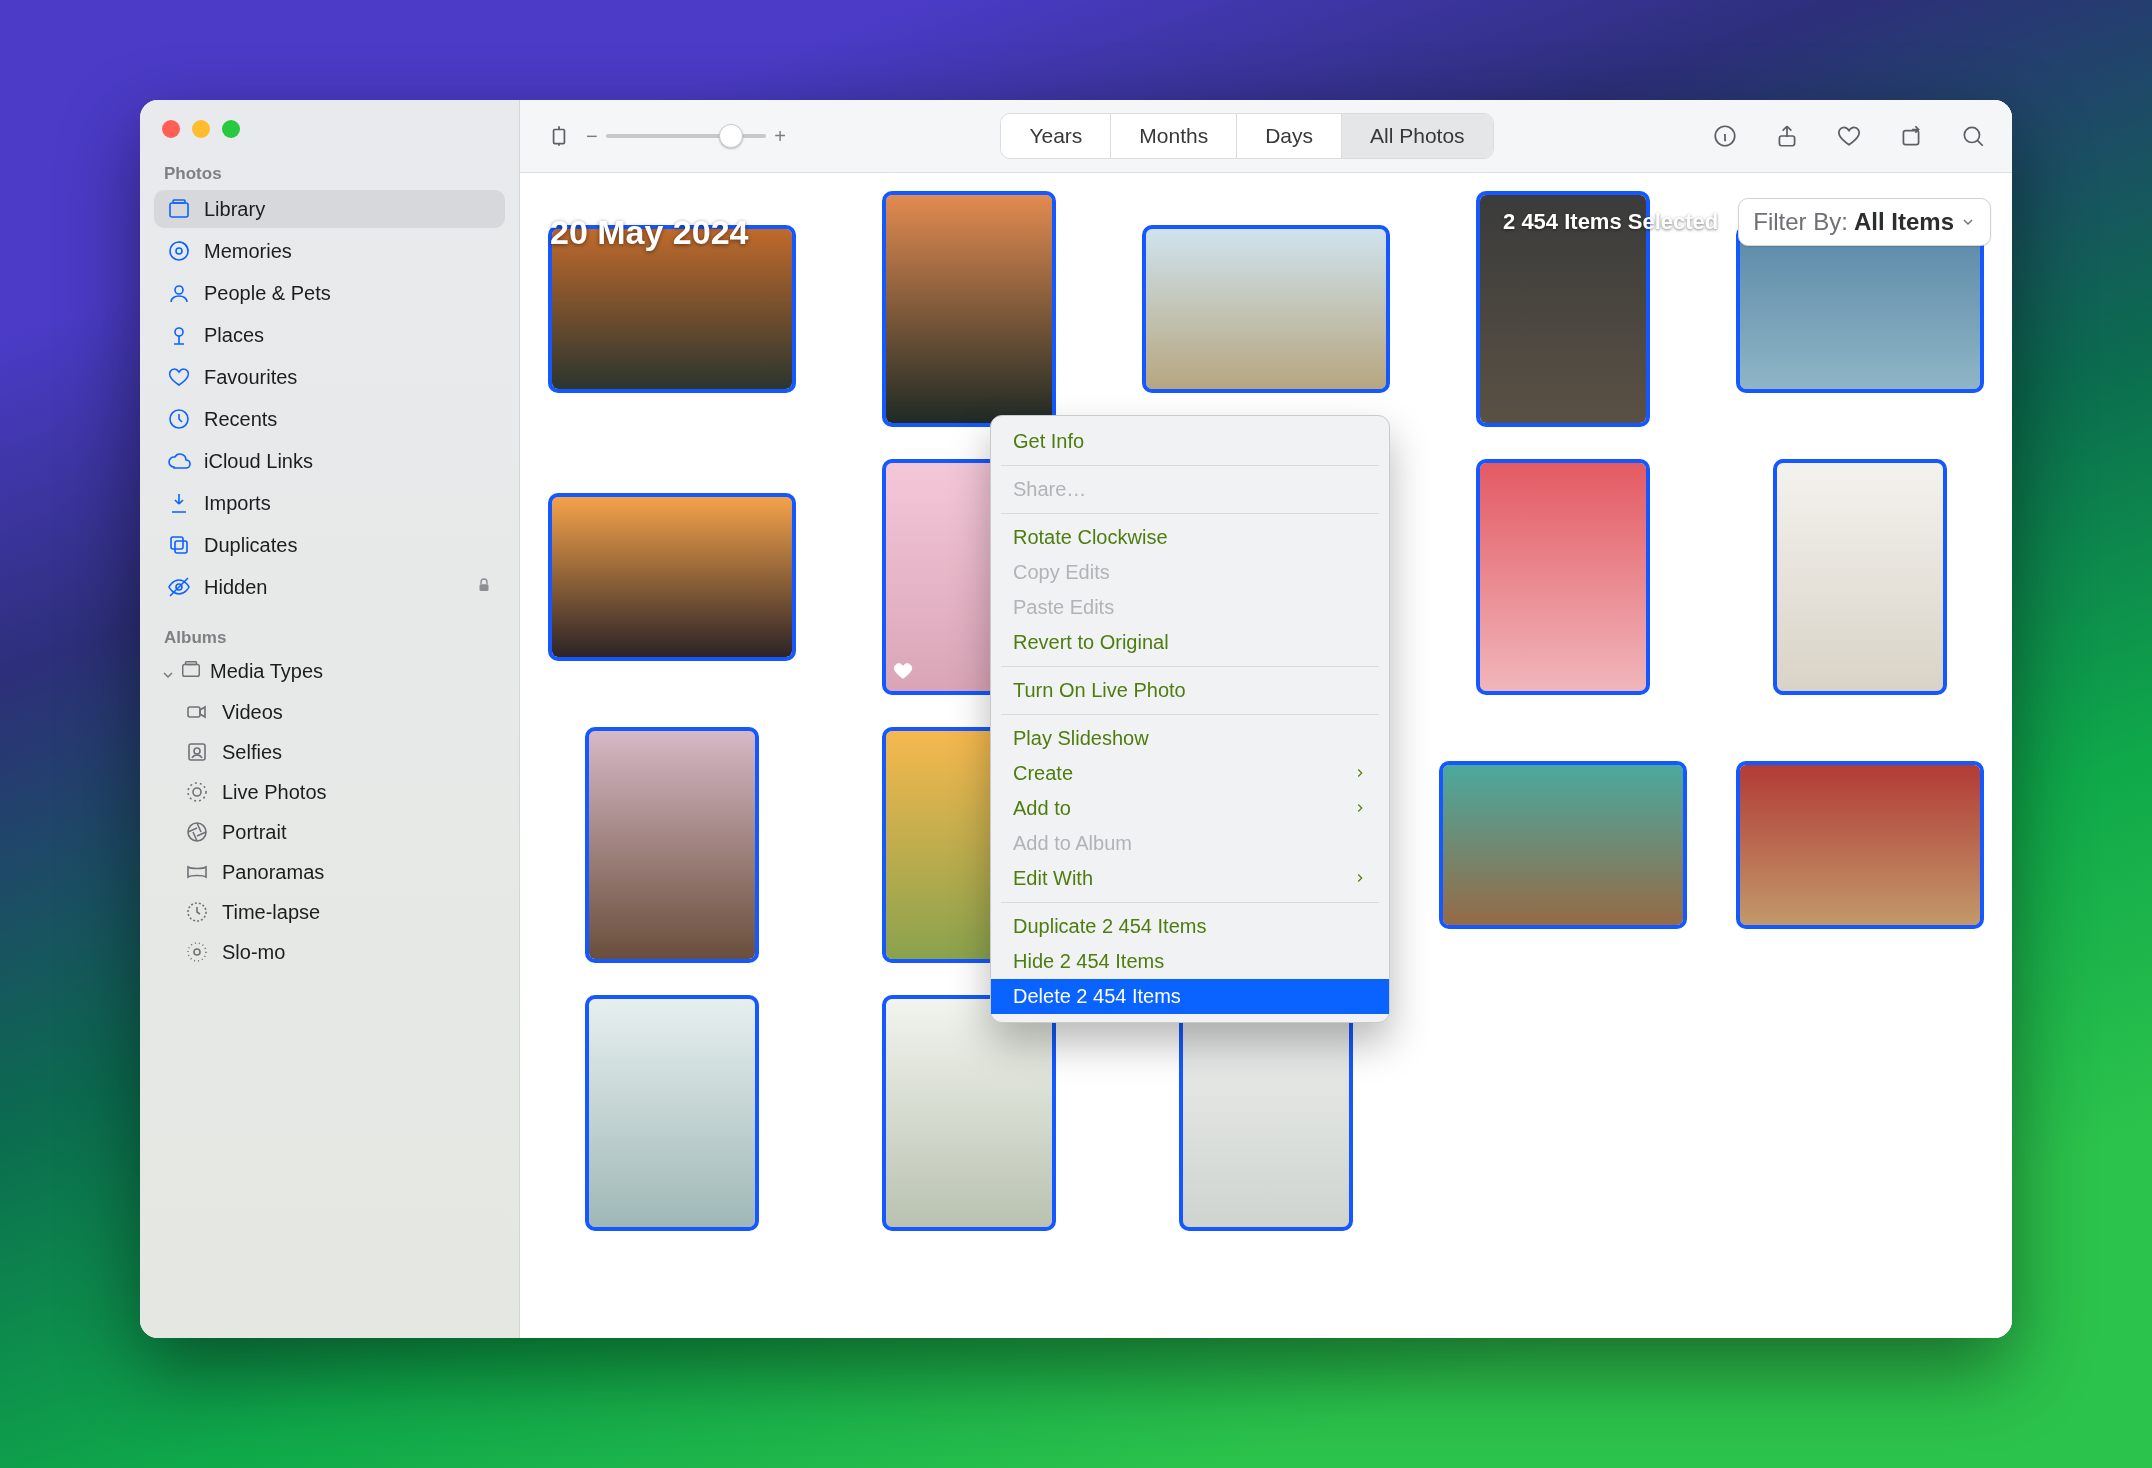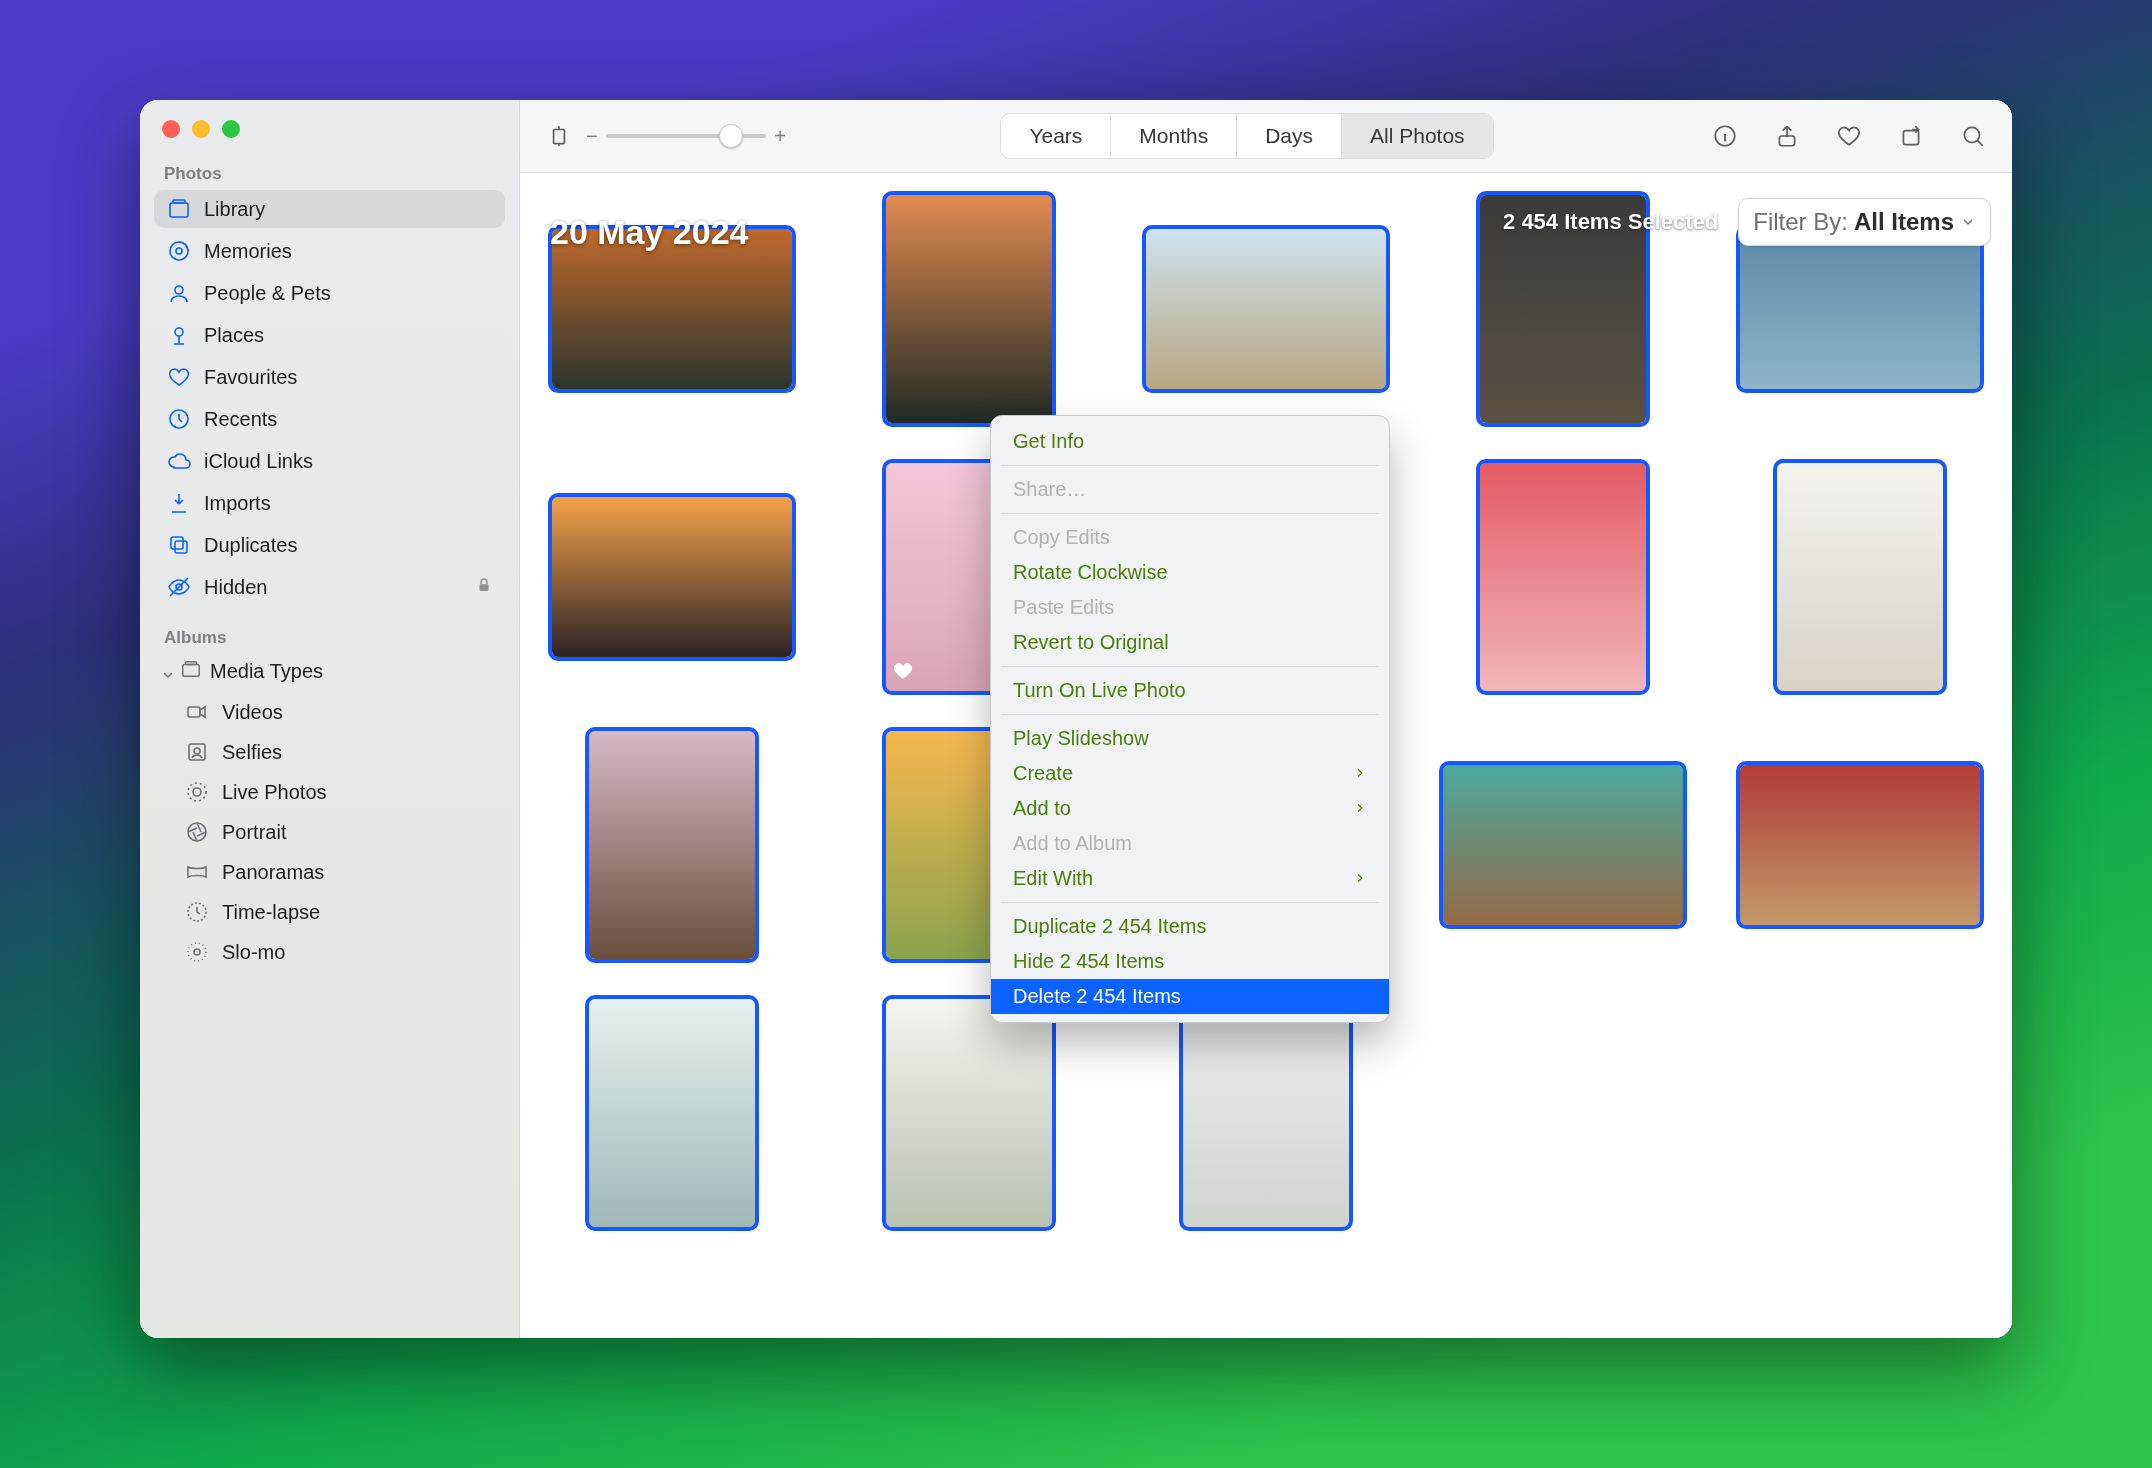--- a/index.html
+++ b/index.html
@@ -338,25 +338,25 @@
 
       <div class="ctx" id="ctx">
           <div class="ctx-item">
             <span>Get Info</span>
           </div>
           <div class="ctx-sep"></div>
           <div class="ctx-item dis">
             <span>Share…</span>
           </div>
           <div class="ctx-sep"></div>
+          <div class="ctx-item">
+            <span>Rotate Clockwise</span>
+          </div>
           <div class="ctx-item dis">
             <span>Copy Edits</span>
-          </div>
-          <div class="ctx-item">
-            <span>Rotate Clockwise</span>
           </div>
           <div class="ctx-item dis">
             <span>Paste Edits</span>
           </div>
           <div class="ctx-item">
             <span>Revert to Original</span>
           </div>
           <div class="ctx-sep"></div>
           <div class="ctx-item">
             <span>Turn On Live Photo</span>

